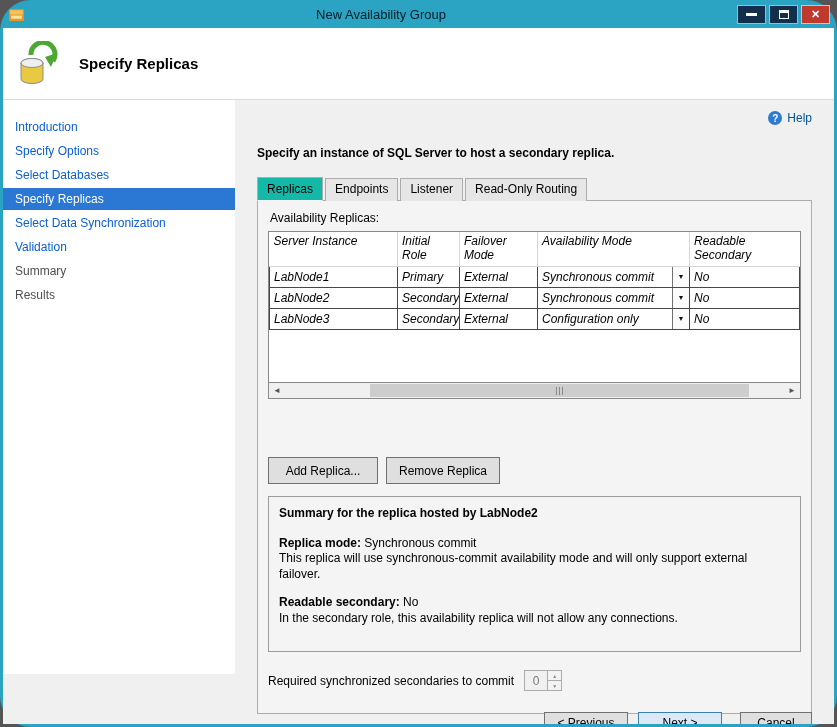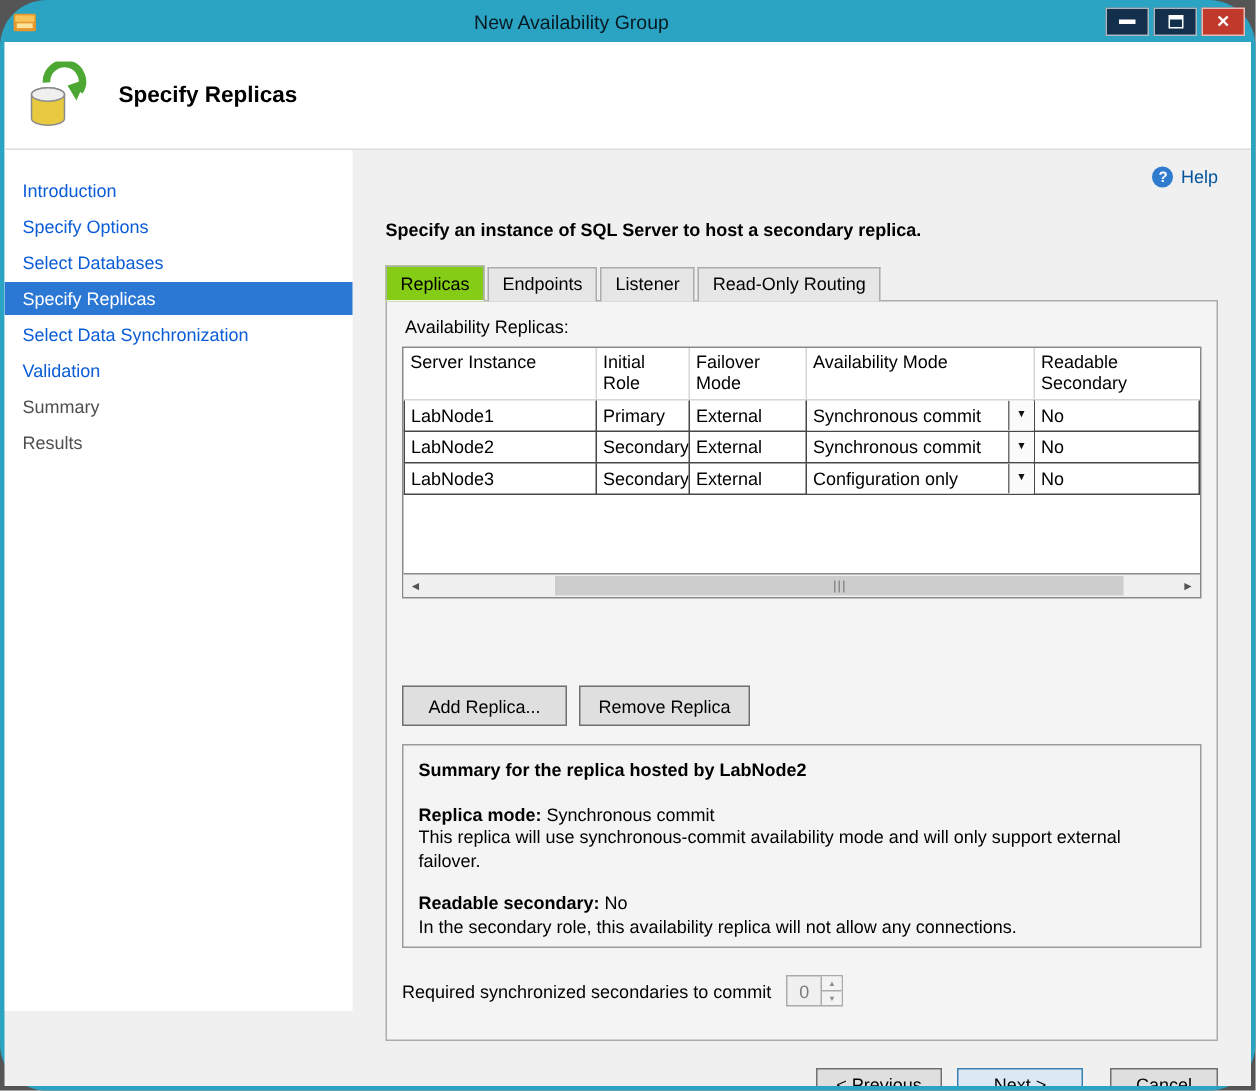--- a/index.html
+++ b/index.html
@@ -39,28 +39,28 @@
   .main { flex:1 1 auto; padding:0 22px; min-width:0; }
   .help-row { display:flex; justify-content:flex-end; align-items:center; gap:5px; margin-top:10px; height:16px; }
   .help-icon { width:14px; height:14px; border-radius:50%; background:#2F7BCE; color:#fff; font-size:10px;
                font-weight:bold; display:flex; align-items:center; justify-content:center; }
   .help-label { color:#00539C; }
 
   .instruction { font-weight:bold; margin-top:20px; }
 
   .tabs { display:flex; margin-top:18px; margin-bottom:-1px; position:relative; z-index:2; }
   .tab { border:1px solid #ACACAC; border-bottom:none; background:#E6E6E6; padding:3px 9px 4px; margin-right:2px; }
-  .tab.active { background:#84cc16; border-bottom:1px solid #F4F4F4; padding-top:4px; margin-top:-1px; }
+  .tab.active { background:#14b8a6; border-bottom:1px solid #F4F4F4; padding-top:4px; margin-top:-1px; }
 
   .panel { border:1px solid #ACACAC; background:#F4F4F4; padding:8px 10px 22px; }
   .avail-label { margin:2px 0 6px 2px; }
 
   .table-wrap { border:1px solid #898989; background:#fff; height:168px; display:flex; flex-direction:column; }
   .grid-area { flex:1 1 auto; overflow:hidden; }
-  table { border-collapse:collapse; table-layout:fixed; width:100%; font-size:12px; }
+  table { border-collapse:collapse; table-layout:fixed; width:100%; font-size:12px;font-style:italic; }
   th { border:1px solid #D6D6D6; border-top:none; font-weight:normal; text-align:left; padding:2px 4px;
        height:34px; vertical-align:top; background:#fff; white-space:normal; overflow:hidden; }
   th:first-child { border-left:none; }
   th:last-child { border-right:none; }
   td { border:1px solid #474747; padding:2px 4px; height:21px; white-space:nowrap; overflow:hidden; background:#fff; }
   .combo-cell { position:relative; padding-right:21px; }
   .combo-btn { position:absolute; right:0; top:0; bottom:0; width:17px; border-left:1px solid #707070;
                background:#FBFBFB; display:flex; align-items:center; justify-content:center;
                font-size:7px; color:#111; }
 
@@ -69,21 +69,21 @@
   .sb-track { flex:1; position:relative; }
   .sb-thumb { position:absolute; left:17%; right:7%; top:1px; bottom:1px; background:#CDCDCD;
               display:flex; align-items:center; justify-content:center; gap:2px; }
   .grip { width:1px; height:8px; background:#8A8A8A; }
 
   .btn { border:1px solid #707070; background:#DFDFDF; padding:4px 12px; font-size:12px; text-align:center;
          display:inline-flex; align-items:center; justify-content:center; cursor:default;margin-top:48px; }
   .btn-row { display:flex; gap:8px; margin-top:10px; }
   .btn-row .btn { min-width:110px; height:27px; }
 
-  .summary-box { border:1px solid #9B9B9B; margin-top:12px; padding:9px 10px; height:136px;
+  .summary-box { border:1px solid #9B9B9B; margin-top:12px; padding:9px 10px; height:156px;
                  font-size:12px; line-height:1.3; overflow:hidden; }
   .summary-title { font-weight:bold; margin-bottom:14px; }
   .sum-label { font-weight:bold; }
   .sum-desc { margin-bottom:13px; }
 
   .spin-row { display:flex; align-items:center; gap:10px; margin-top:18px; }
   .spinbox { display:flex; border:1px solid #ABABAB; background:#F0F0F0; width:38px; height:21px; }
   .spin-value { flex:1; display:flex; align-items:center; justify-content:center; color:#7A7A7A; }
   .spin-btns { width:14px; display:flex; flex-direction:column; border-left:1px solid #ABABAB; }
   .spin-btn { flex:1; display:flex; align-items:center; justify-content:center; font-size:5px;

